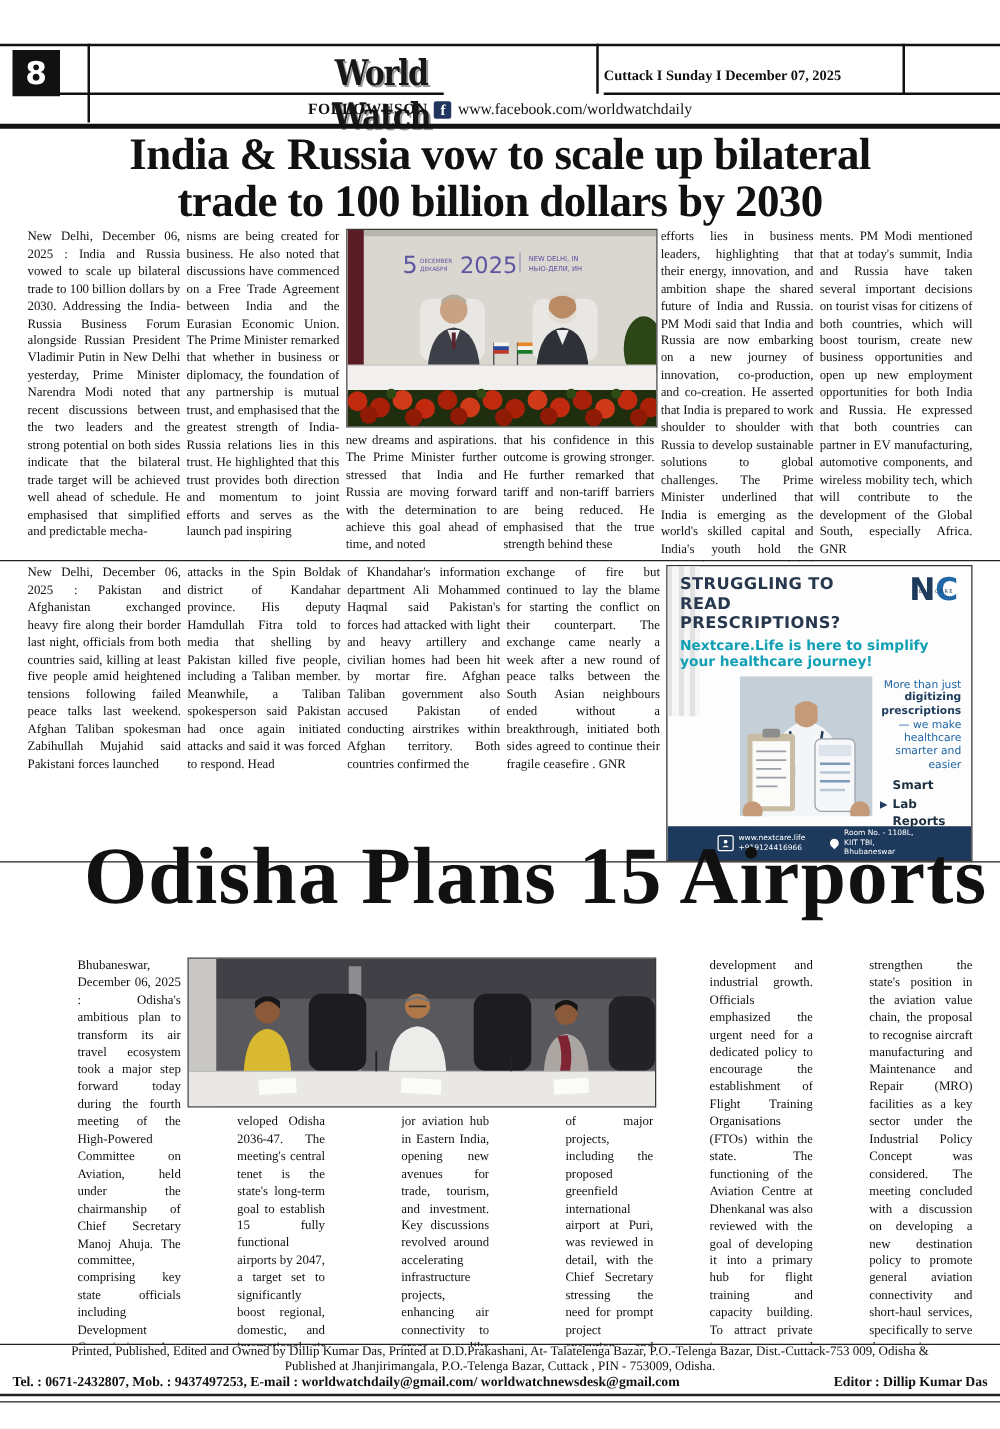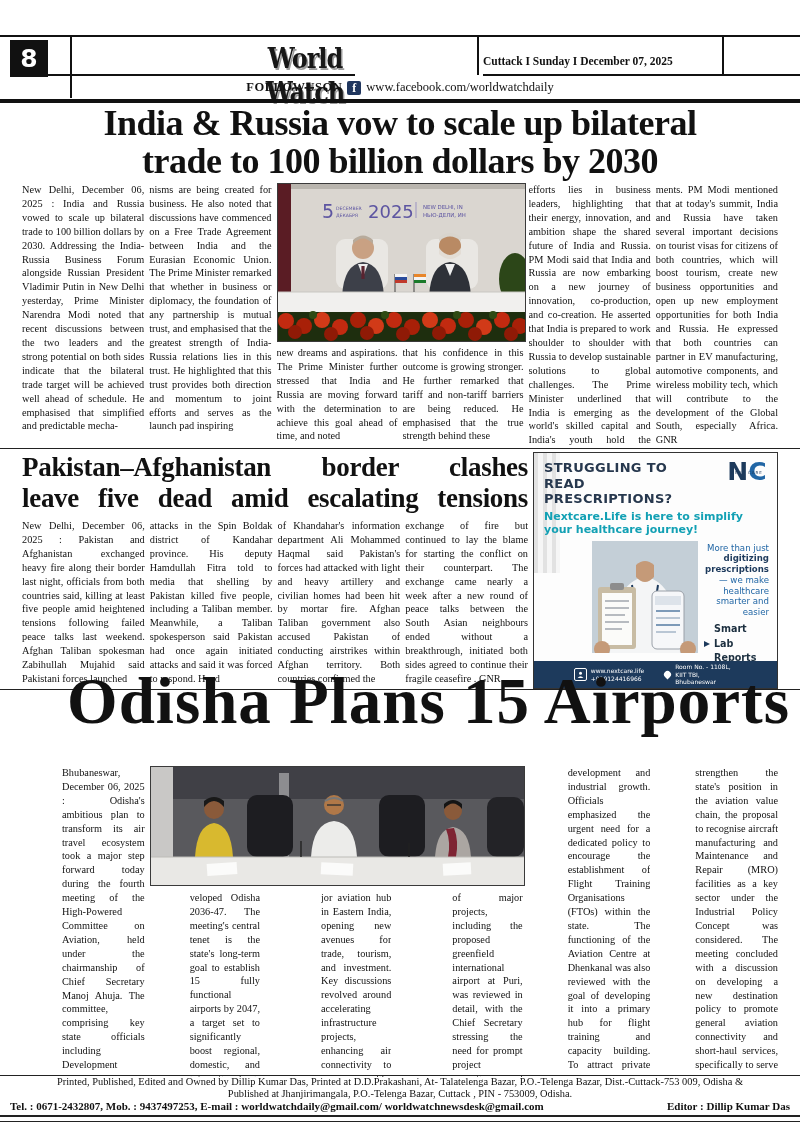--- a/index.html
+++ b/index.html
@@ -214,24 +214,20 @@
       </div>
     </div>
     <div class="bcol">efforts lies in business leaders, highlighting that their energy, innovation, and ambition shape the shared future of India and Russia.  PM Modi said that India and Russia are now embarking on a new journey of innovation, co-production, and co-creation. He asserted that India is prepared to work shoulder to shoulder with Russia to develop sustainable solutions to global challenges. The Prime Minister underlined that India is emerging as the world's skilled capital and India's youth hold the potential to meet global require-</div>
     <div class="bcol">ments. PM Modi mentioned that at today's summit, India and Russia have taken several important decisions on tourist visas for citizens of both countries, which will boost tourism, create new business opportunities and open up new employment opportunities for both India and Russia. He expressed that both countries can partner in EV manufacturing, automotive components, and wireless mobility tech, which will contribute to the development of the Global South, especially Africa. GNR</div>
   </div>
 
   <div class="rule" style="top:448px"></div>
 
   <div class="sec2">
     <div class="sec2-left">
-      <div class="h2">
-        <div>Pakistan–Afghanistan border clashes</div>
-        <div>leave five dead amid escalating tensions</div>
-      </div>
       <div class="cols">
         <div class="bcol">New Delhi, December 06, 2025 : Pakistan and Afghanistan exchanged heavy fire along their border last night, officials from both countries said, killing at least five people amid heightened tensions following failed peace talks last weekend. Afghan Taliban spokesman Zabihullah Mujahid said Pakistani forces launched</div>
         <div class="bcol">attacks in the Spin Boldak district of Kandahar province. His deputy Hamdullah Fitra told to media that shelling by Pakistan killed five people, including a Taliban member. Meanwhile, a Taliban spokesperson said Pakistan had once again initiated attacks and said it was forced to respond. Head</div>
         <div class="bcol">of Khandahar's information department Ali Mohammed Haqmal said Pakistan's forces had attacked with light and heavy artillery and civilian homes had been hit by mortar fire. Afghan Taliban government also accused Pakistan of conducting airstrikes within Afghan territory. Both countries confirmed the</div>
         <div class="bcol">exchange of fire but continued to lay the blame for starting the conflict on their counterpart. The exchange came nearly a week after a new round of peace talks between the South Asian neighbours ended without a breakthrough, initiated both sides agreed to continue their fragile ceasefire . GNR</div>
       </div>
     </div>
 
     <div class="ad">
       <div class="ad-in">

